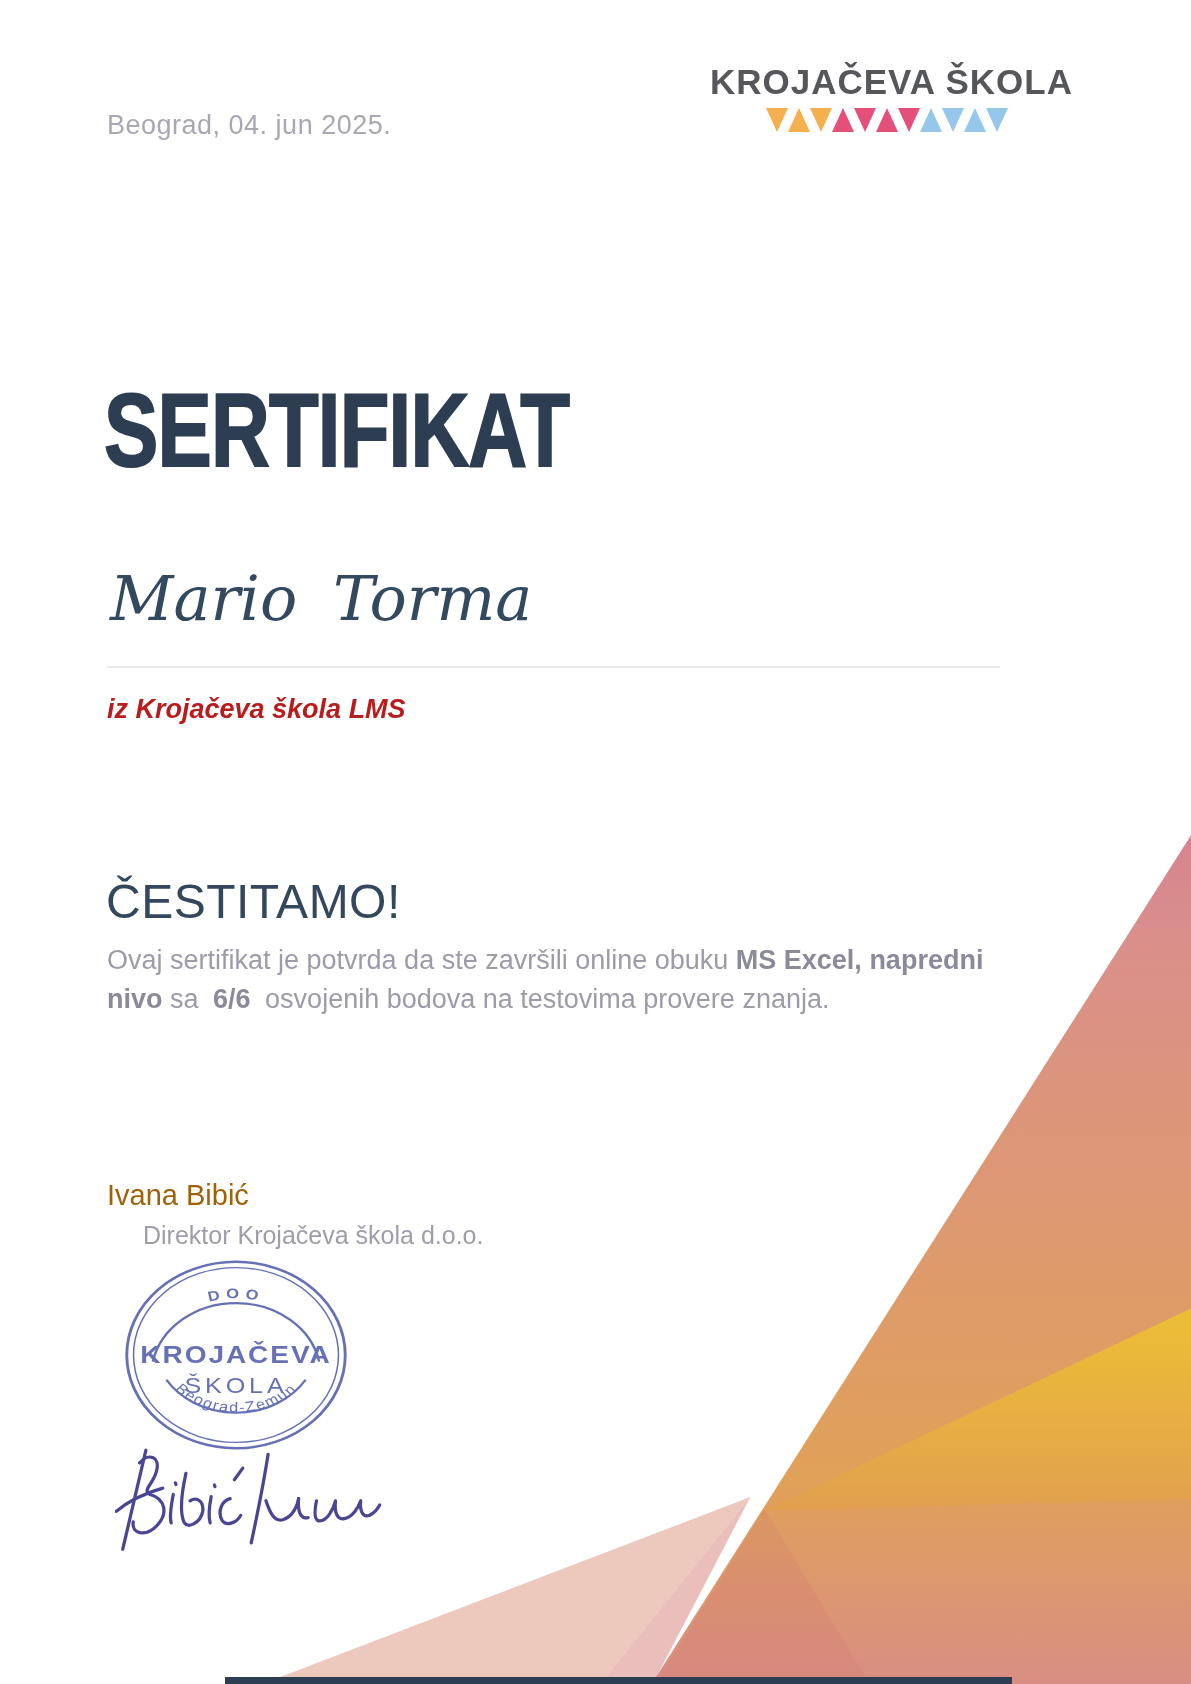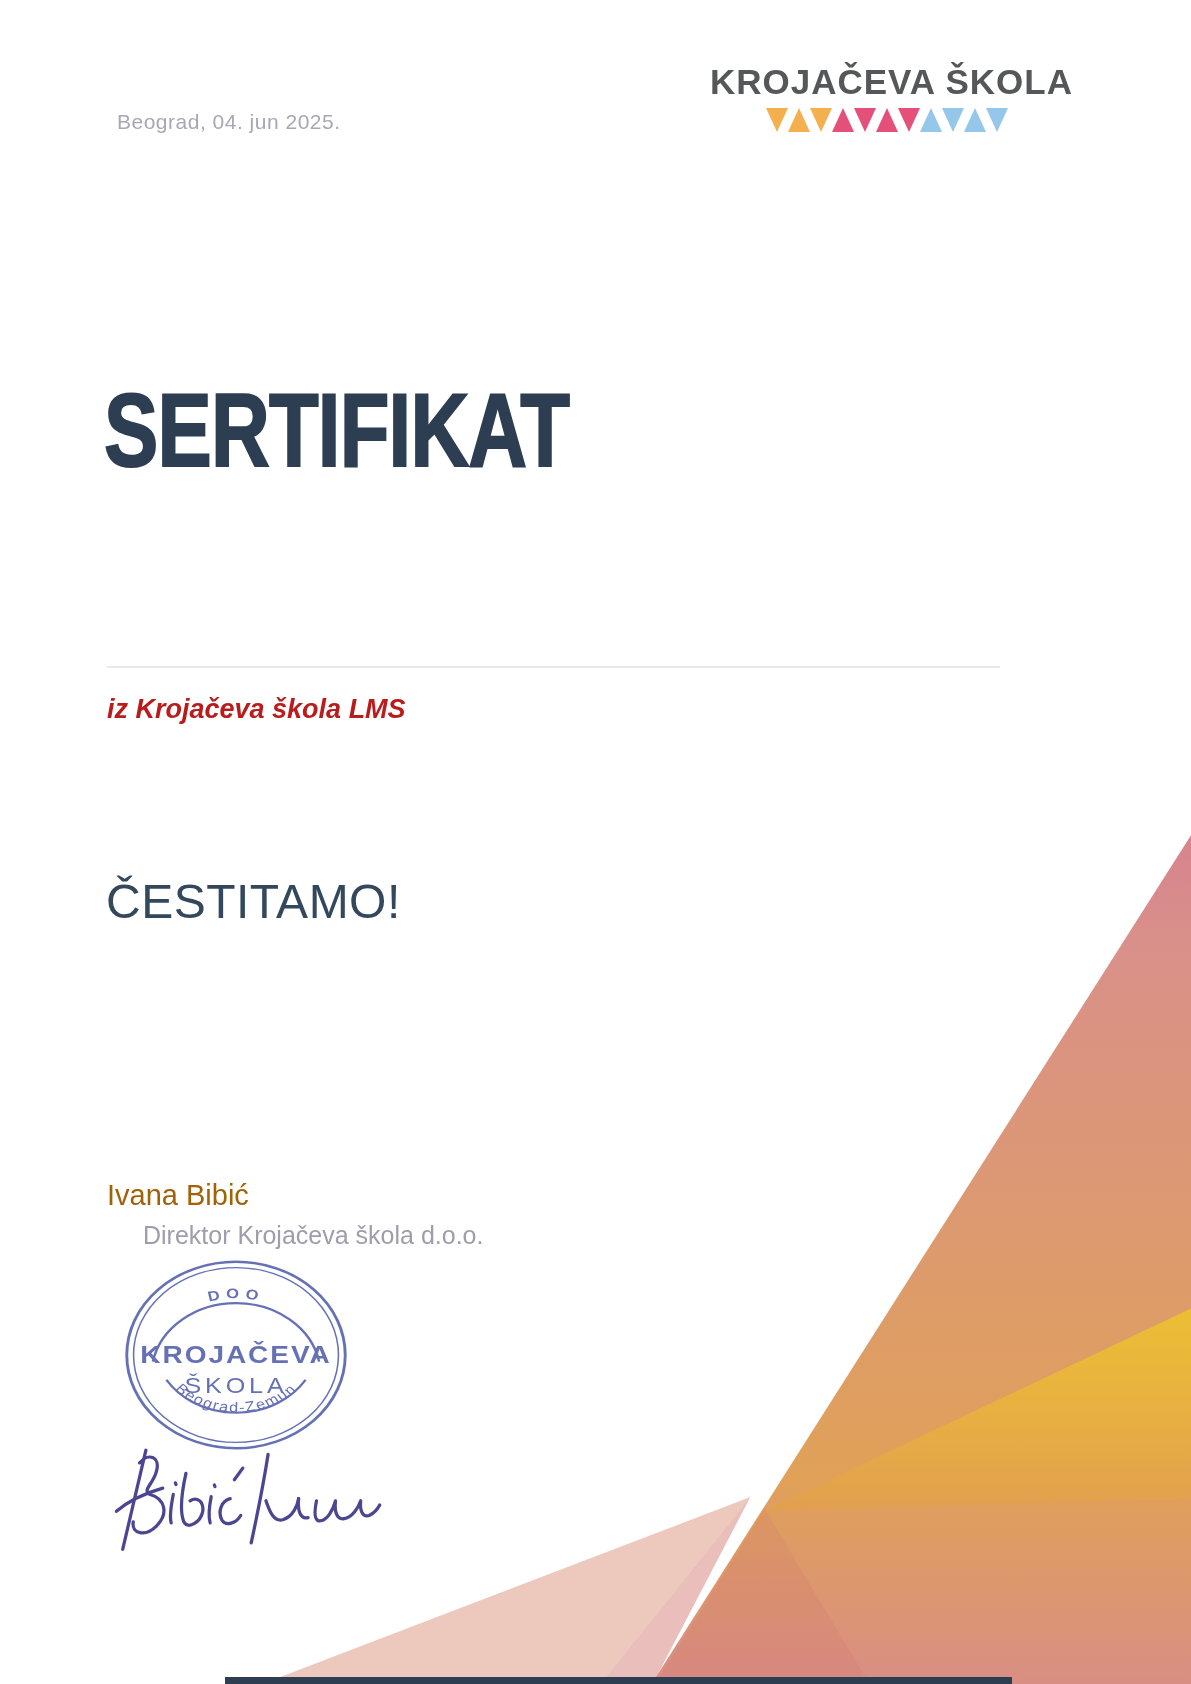--- a/index.html
+++ b/index.html
@@ -26,21 +26,21 @@
     clip-path:polygon(63% 88.9%,50.4% 100%,54.8% 100%);
     background:rgba(211,121,112,0.48);
   }
   .shape-lightC{
     clip-path:polygon(64.2% 89.6%,55% 100%,73% 100%);
     background:rgba(203,105,110,0.16);
   }
   .footer-bar{position:absolute;left:225px;top:1677px;width:787px;height:7px;background:#2d3e52;}
 
   
-  .date{position:absolute;left:107px;top:110px;font-size:21px;letter-spacing:.5px;color:#a8a7b4;margin-left:10px;}
+  .date{position:absolute;left:107px;top:110px;font-size:27px;letter-spacing:.5px;color:#a8a7b4;}
   .logo{position:absolute;right:118px;top:62px;text-align:right;}
   .logo-text{font-size:35px;font-weight:700;letter-spacing:1px;color:#56575b;white-space:nowrap;}
   .tri-strip{display:flex;justify-content:flex-end;margin-top:6px;margin-right:65px;height:24px;}
   .tri{width:0;height:0;border-left:11.5px solid transparent;border-right:11.5px solid transparent;}
   .tri.down{border-top:24px solid #ccc;}
   .tri.up{border-bottom:24px solid #ccc;align-self:flex-end;}
 
   
   .issuer-line{position:absolute;left:107px;top:350px;font-size:28px;color:#3f5166;letter-spacing:.3px;}
   .cert-title{
@@ -96,24 +96,29 @@
         <div class="tri down" style="border-top-color: rgb(229, 80, 122);"></div>
         <div class="tri up" style="border-bottom-color: rgb(148, 199, 233);"></div>
         <div class="tri down" style="border-top-color: rgb(148, 199, 233);"></div>
         <div class="tri up" style="border-bottom-color: rgb(148, 199, 233);"></div>
         <div class="tri down" style="border-top-color: rgb(148, 199, 233);"></div>
       </div>
   </div>
 
   <div class="cert-title">SERTIFIKAT</div>
 
+  <div class="recipient">Mario Torma</div>
   <div class="name-rule"></div>
   <div class="lms-line">iz Krojačeva škola LMS</div>
 
   <div class="congrats">ČESTITAMO!</div>
+  <div class="body-text">
+    <div><span>Ovaj sertifikat je potvrda da ste završili online obuku </span><b>MS Excel, napredni</b></div>
+    <div><b>nivo</b><span> sa </span><b class="pad">6/6</b><span> osvojenih bodova na testovima provere znanja.</span></div>
+  </div>
 
   <div class="sig-name">Ivana Bibić</div>
   <div class="sig-title">Direktor Krojačeva škola d.o.o.</div>
 
   <svg class="stamp" viewBox="0 0 240 240" preserveAspectRatio="none">
     <g stroke="#4553a6" fill="none" stroke-width="3">
       <circle cx="120" cy="120" r="113"></circle>
       <circle cx="120" cy="120" r="106" stroke-width="1.6"></circle>
       <path d="M 34,128 A 87.6,87.6 0 0 1 206,128" stroke-width="2.6"></path>
       <path d="M 48,150 A 84.8,84.8 0 0 0 192,150" stroke-width="2.6"></path>

